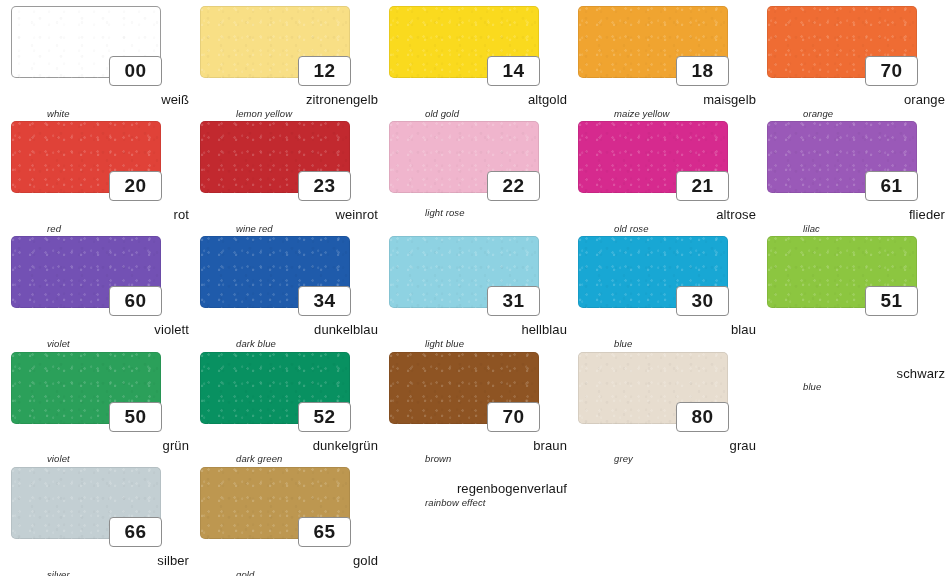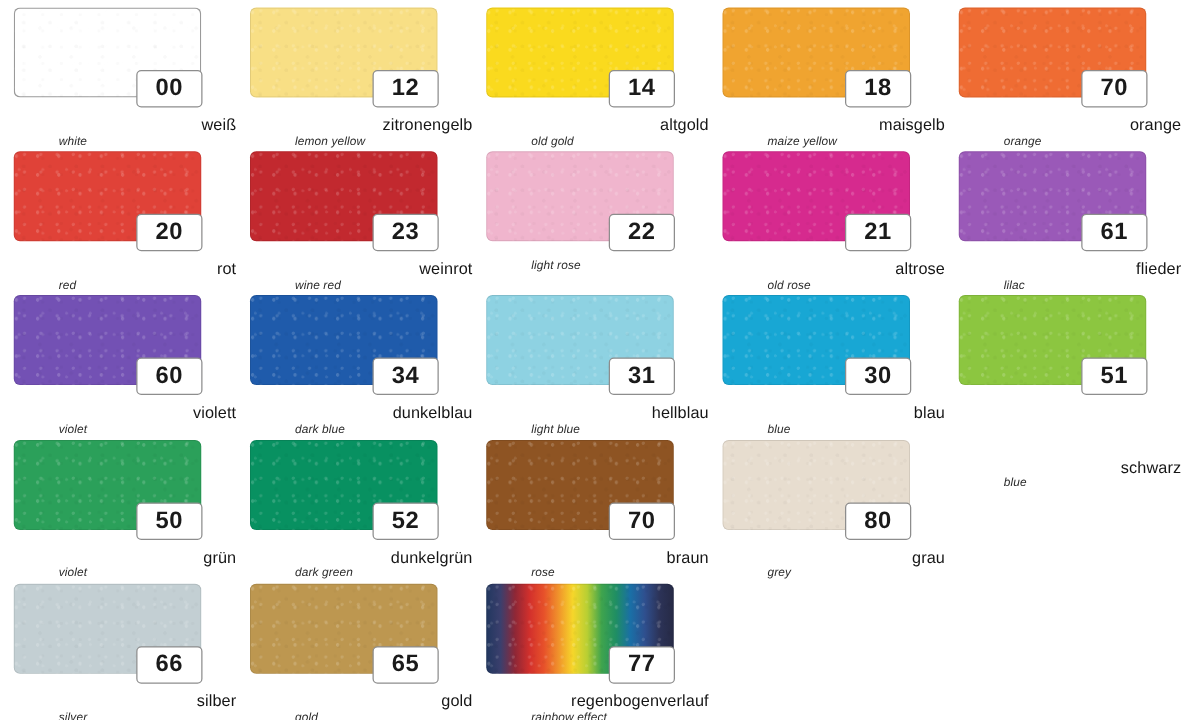--- a/index.html
+++ b/index.html
@@ -293,21 +293,21 @@
         </div>
       </div>
       <div class="cell">
         <div class="swatch">
           <div class="fill" style="background: rgb(142, 84, 35);"></div>
           <div class="grain"></div>
           <div class="badge">70</div>
         </div>
         <div class="labels">
           <div class="name-de">braun</div>
-          <div class="name-en">rose</div>
+          <div class="name-en">brown</div>
         </div>
       </div>
       <div class="cell">
         <div class="swatch">
           <div class="fill" style="background: rgb(231, 221, 207);"></div>
           <div class="grain"></div>
           <div class="badge">80</div>
         </div>
         <div class="labels">
           <div class="name-de">grau</div>
@@ -336,25 +336,20 @@
           <div class="fill" style="background: rgb(189, 151, 80);"></div>
           <div class="grain"></div>
           <div class="badge">65</div>
         </div>
         <div class="labels">
           <div class="name-de">gold</div>
           <div class="name-en">gold</div>
         </div>
       </div>
       <div class="cell">
-        <div class="swatch">
-          <div class="fill" style="background: linear-gradient(to right, rgb(33, 55, 95), rgb(59, 63, 109), rgb(143, 39, 54), rgb(210, 48, 44), rgb(231, 81, 42), rgb(240, 146, 43), rgb(246, 214, 42), rgb(184, 207, 51), rgb(63, 164, 77), rgb(31, 142, 99), rgb(26, 111, 166), rgb(47, 79, 142), rgb(44, 51, 88), rgb(38, 42, 69));"></div>
-          <div class="grain"></div>
-          <div class="badge">77</div>
-        </div>
         <div class="labels">
           <div class="name-de">regenbogenverlauf</div>
           <div class="name-en">rainbow effect</div>
         </div>
       </div>
       <div class="cell empty"></div>
       <div class="cell empty"></div>
     </div>
 </div>
 

